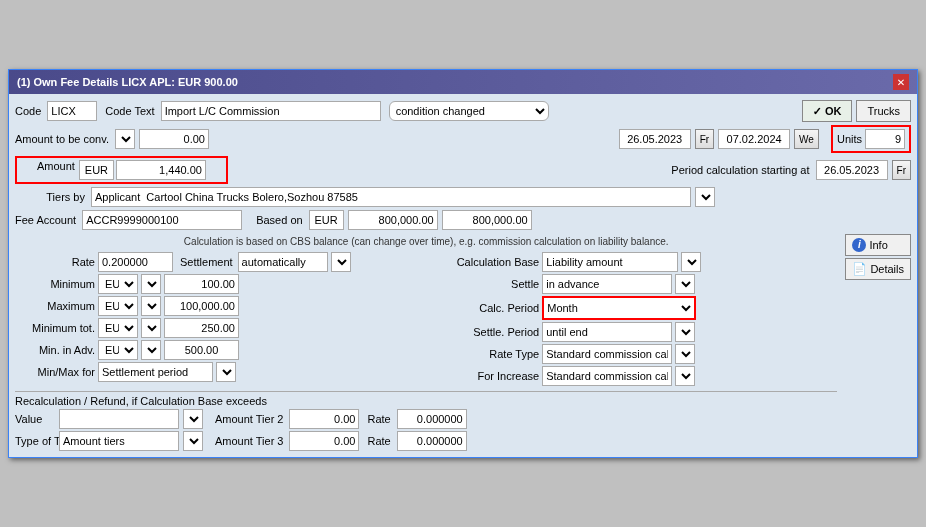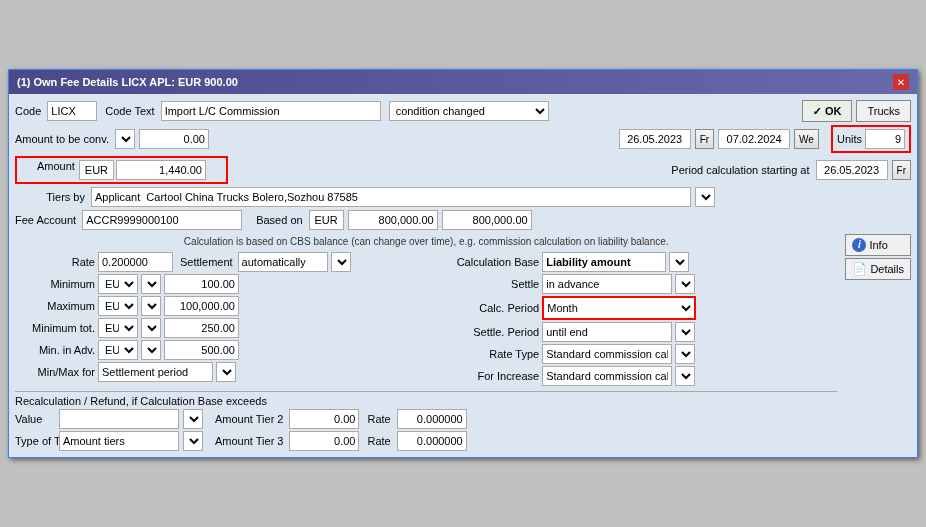--- a/index.html
+++ b/index.html
@@ -38,21 +38,21 @@
     <button class="close-btn">✕</button>
   </div>
 
   <div class="content">
 
     <div class="row" style="margin-bottom:3px;">
       <label style="margin-right:2px;">Code</label>
       <input type="text" style="width: 50px;" value="LICX">
       <label style="margin-left:4px;margin-right:2px;">Code Text</label>
       <input type="text" style="width: 220px;" value="Import L/C Commission">
-      <select style="width:160px; margin-left:4px;">
+      <select style="width:160px; margin-left:4px;border-radius:6px;">
         <option>condition changed</option>
       </select>
       <button class="btn btn-ok" style="margin-left:auto;">✓ OK</button>
       <button class="btn btn-discard">Trucks</button>
     </div>
 
 
     <div class="row" style="margin-bottom:3px;">
       <label style="margin-right:2px;">Amount to be conv.</label>
       <select style="width:20px;"></select>
@@ -124,33 +124,33 @@
             <div class="form-row">
               <span class="form-label">Minimum tot.</span>
               <select style="width:40px;"><option>EUR</option></select>
               <select style="width:20px;"></select>
               <input type="text" style="width: 75px; text-align: right;" value="250.00">
             </div>
             <div class="form-row">
               <span class="form-label">Min. in Adv.</span>
               <select style="width:40px;"><option>EUR</option></select>
               <select style="width:20px;"></select>
-              <input type="text" style="width: 75px; text-align: right;" value="500.00">
+              <input type="text" style="width: 75px; text-align: center;" value="500.00">
             </div>
             <div class="form-row">
               <span class="form-label">Min/Max for</span>
               <input type="text" style="width: 115px;" value="Settlement period">
               <select style="width:20px;"></select>
             </div>
           </div>
 
           <div class="col">
             <div class="form-row">
               <span class="form-label-wide">Calculation Base</span>
-              <input type="text" style="width: 124px; font-weight: bold;" value="Liability amount">
+              <input type="text" style="width: 136px;" value="Liability amount">
               <select style="width:20px;"></select>
             </div>
             <div class="form-row">
               <span class="form-label-wide">Settle</span>
               <input type="text" style="width: 130px;" value="in advance">
               <select style="width:20px;"></select>
             </div>
             <div class="form-row">
               <span class="form-label-wide">Calc. Period</span>
               <div style="border: 2px solid red; display:flex; align-items:center;">

